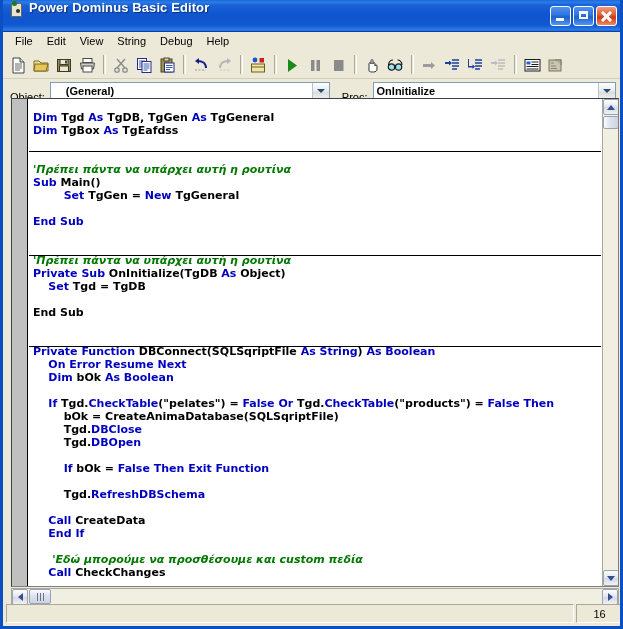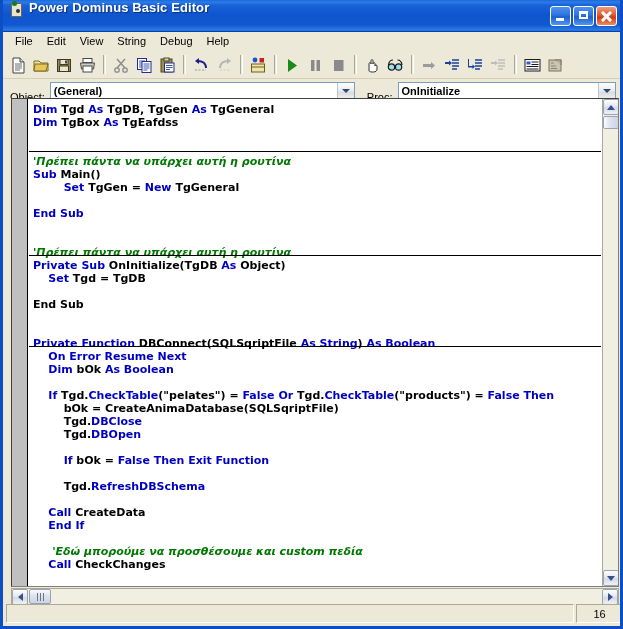--- a/index.html
+++ b/index.html
@@ -176,21 +176,21 @@
     background: linear-gradient(180deg,#fefefe 0%,#ebebeb 45%,#dcdcdc 55%,#f3f3f3 100%);
     border: 1px solid #b5c4d4;
     border-width: 0 0 0 1px;
     display: flex; align-items:center; justify-content:center;
     flex:none;
   }
   .combo .arrow i {
     width:0;height:0;border-left:4px solid transparent;border-right:4px solid transparent;
     border-top:4px solid #1f4e79; display:block;
   }
-  .combo-obj { width: 305px; }
+  .combo-obj { width: 280px; padding-left: 12px; }
   .combo-proc { flex: 1; justify-content: flex-end; }
 
   
   .codewrap {
     position: absolute;
     left: 3px; top: 98px;
     width: 617px;
     height: 508px;
     background: #ece9d8;
     box-sizing: border-box;
@@ -208,21 +208,21 @@
   }
   .margin-bar {
     position: absolute;
     left: 0; top: 0; width: 16px; height: 100%;
     background: #c0c0c0;
     border-right: 1px solid #000;
     box-sizing: border-box;
   }
   .code-area {
     position: absolute;
-    left: 17px; top: 4px;
+    left: 17px; top: 12px;
     right: 17px;
     height: 100%;
     background: #ffffff;
     overflow: hidden;
     font-family: "DejaVu Sans", sans-serif;
     font-size: 11px;
     font-weight: bold;
     line-height: 13px;
   }
   .cline {

